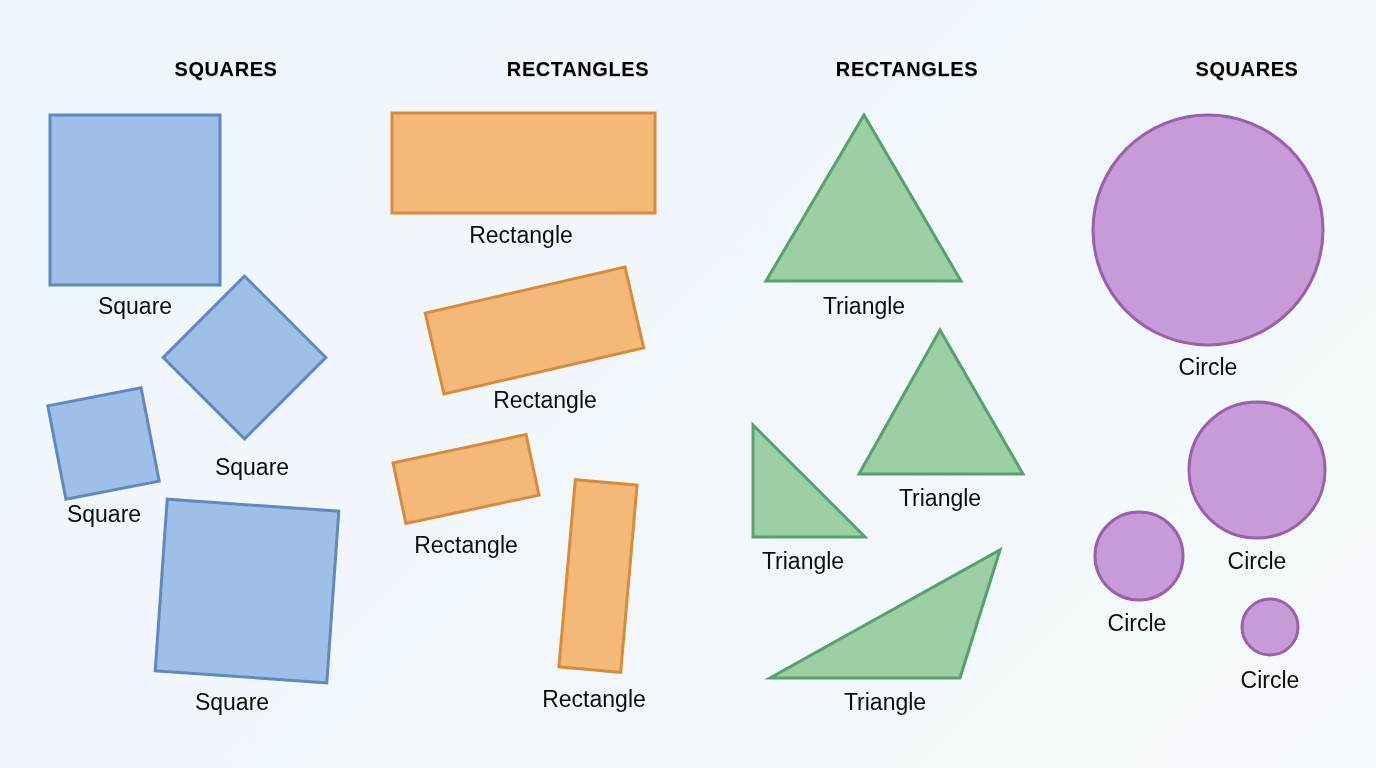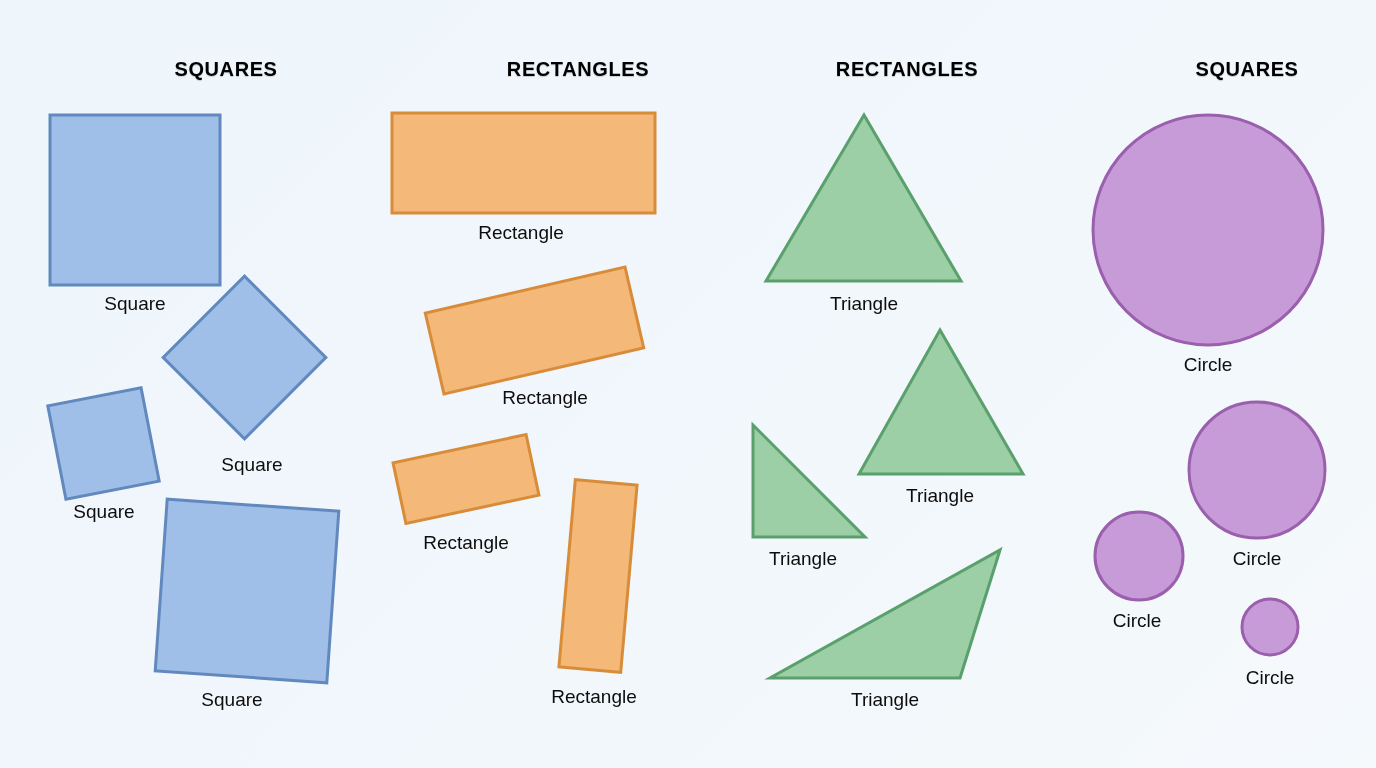--- a/index.html
+++ b/index.html
@@ -23,21 +23,21 @@
     letter-spacing: 0.6px;
     color: #000000;
     white-space: nowrap;
     transform: translateX(-50%);
     text-shadow: 0 1px 1px rgba(0,0,0,0.18);
     margin-left: 44px;
   }
   .shape-label {
     position: absolute;
     font-family: "Liberation Sans", sans-serif;
-    font-size: 19px;
+    font-size: 23px;
     color: #0d0d0d;
     white-space: nowrap;
     transform: translateX(-50%);
   }
   svg.shapes {
     position: absolute;
     left: 0; top: 0;
     width: 1376px;
     height: 768px;
     overflow: visible;

